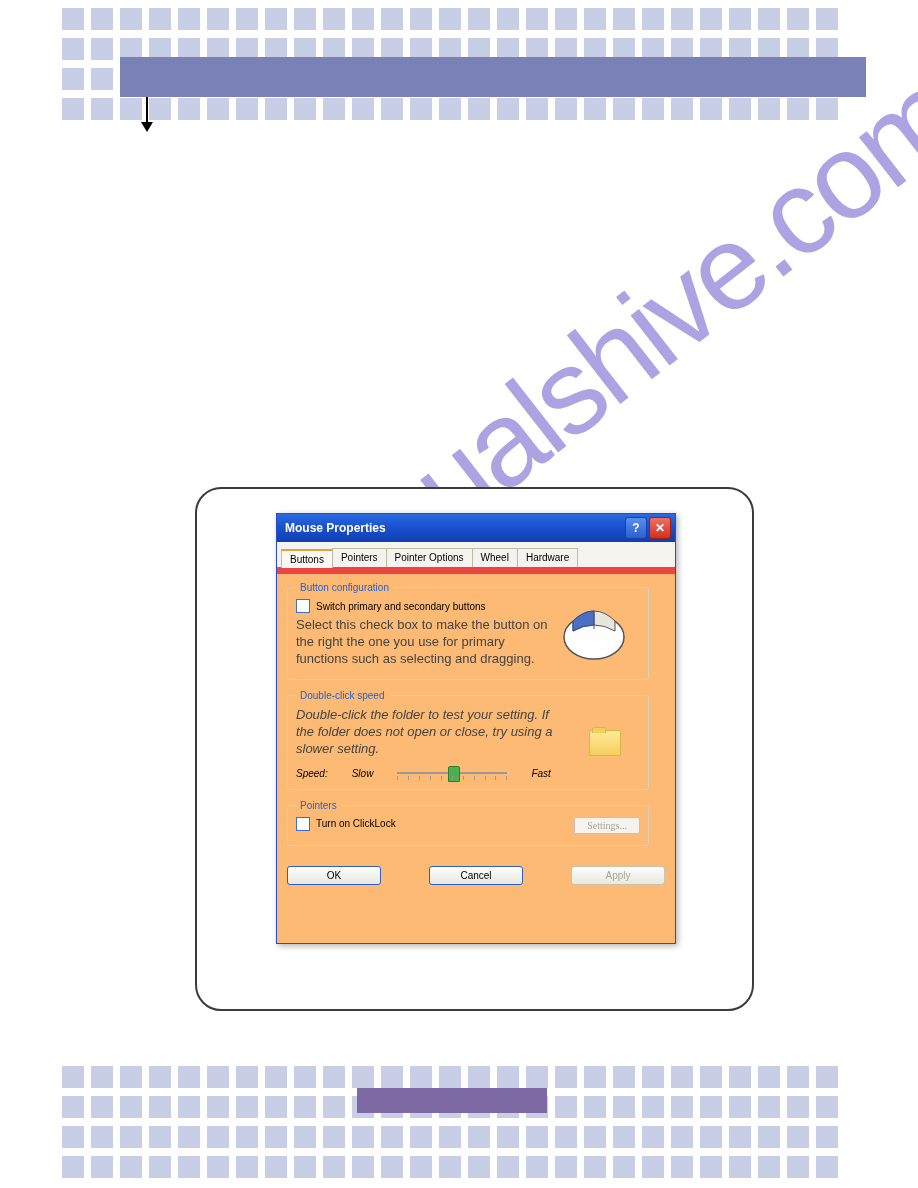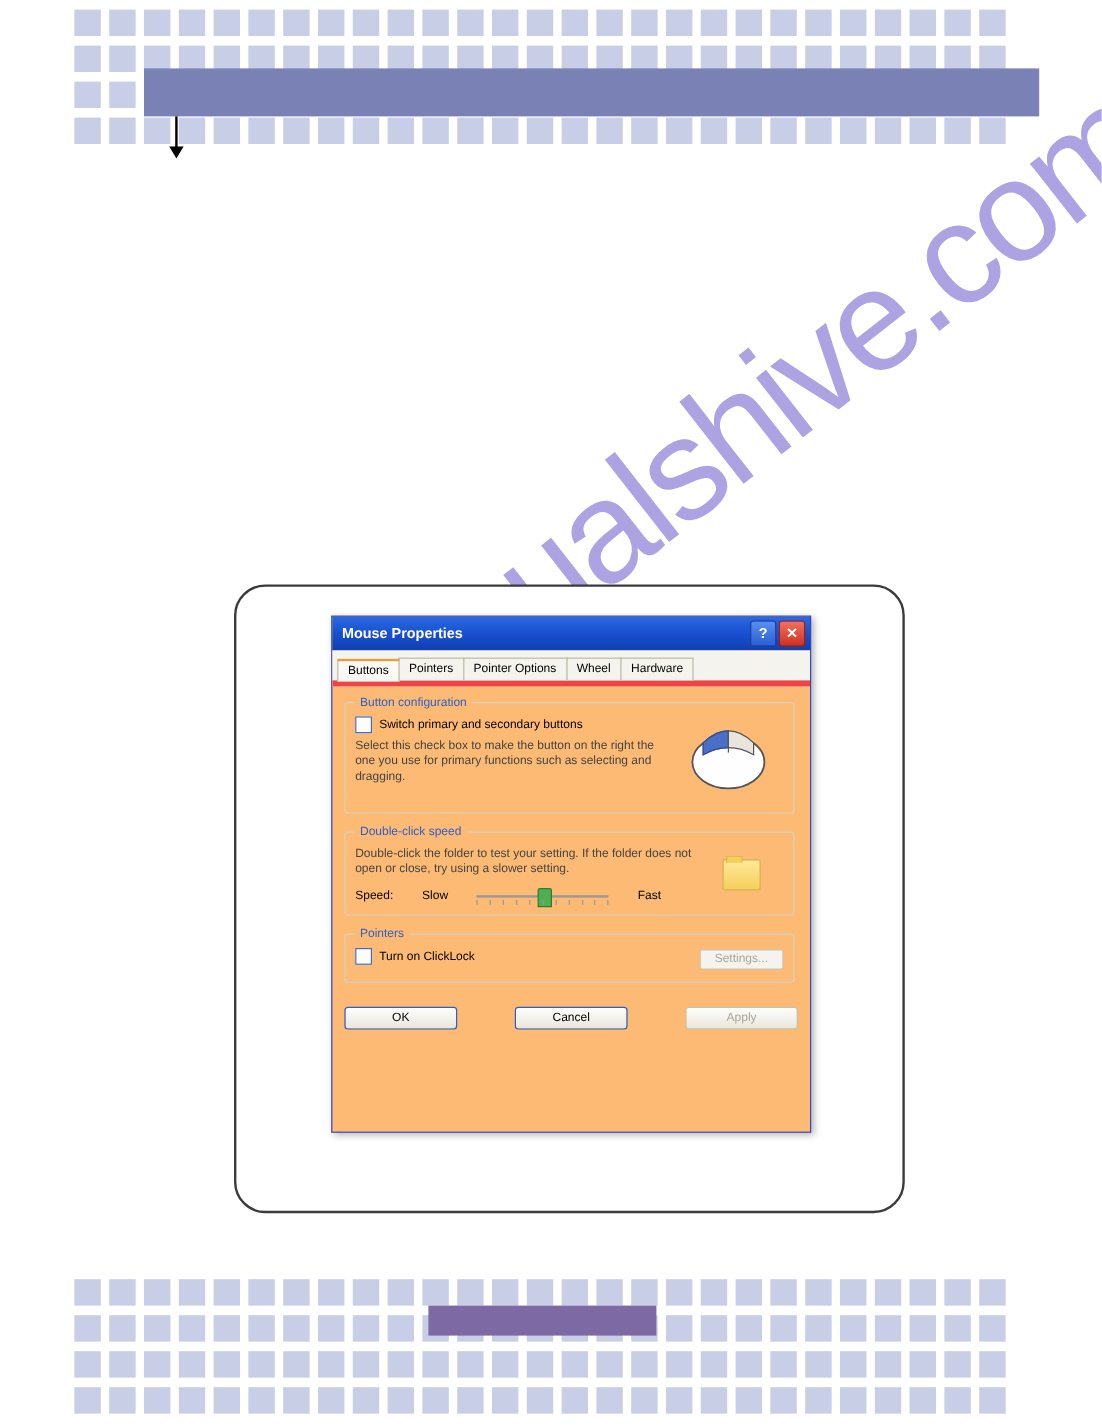--- a/index.html
+++ b/index.html
@@ -130,21 +130,21 @@
     font-size: 12px; font-weight: bold;
   }
   .tb-help { background: linear-gradient(#5a8ef0,#2a60d0); color:#fff; border:1px solid #1a40a0;}
   .tb-close { background: linear-gradient(#f07060,#d03020); color:#fff; border:1px solid #a02010;}
 
   
   .tabstrip {
     display: flex;
     padding: 6px 4px 0 4px;
     background: #f4f3ee;
-    border-bottom: 5px solid #ef4444;
+    border-bottom: 7px solid #ef4444;
     font-size: 10px;
   }
   .tab {
     padding: 3px 8px;
     border: 1px solid #bdbaa8;
     border-bottom: none;
     background: #f4f3ee;
     margin-right: -1px;
     position: relative;
     cursor: pointer;
@@ -156,57 +156,57 @@
     z-index: 2;
   }
 
   .dialog-body {
     padding: 8px 10px 4px 10px;
   }
 
   fieldset {
     border: 1px solid #d6d2bf;
     border-radius: 3px;
-    margin: 0 3px 10px 0;
+    margin: 0 16px 10px 0;
     padding: 6px 8px 10px 8px;
     font-size: 10px;
   }
   legend {
     color: #2a5fcc;
     padding: 0 4px;
     font-size: 10px;
   }
 
   .bc-row { display: flex; }
   .bc-left { flex: 1; }
   .bc-right { width: 92px; height: 70px; display:flex; align-items:center; justify-content:center;}
   .checkbox-row { display: flex; align-items: center; margin-bottom: 4px; }
   .checkbox-box {
     width: 12px; height: 12px; border: 1px solid #3a6fd0; background:#fff; margin-right: 6px;
     flex: 0 0 12px;
   }
-  .desc { color: #444; line-height: 1.3; font-size: 10px; }
-
-  .ds-row { display: flex; }
+  .desc { color: #444; line-height: 1.3; font-size: 13px; }
+
+  .ds-row { display: flex; font-style: italic; }
   .ds-left { flex: 1; }
   .ds-right { width: 70px; display:flex; align-items:center; justify-content:center;}
   .folder-icon { width: 30px; height: 24px; background: linear-gradient(#ffe99a,#f5cf5b); border:1px solid #d6b74a; border-radius:2px; position:relative;}
   .folder-icon::before{content:"";position:absolute;top:-4px;left:2px;width:12px;height:5px;background:#f5cf5b;border:1px solid #d6b74a;border-bottom:none;border-radius:2px 2px 0 0;}
 
   .slider-row { display:flex; align-items:center; margin-top:10px; font-size:10px; gap:24px;}
   .slider-track { flex:0 0 110px; height:2px; background:#999; position:relative;}
   .slider-thumb { position:absolute; left:46%; top:-6px; width:10px; height:14px; background:#4caf50; border:1px solid #2e7d32; border-radius:2px 2px 0 0;}
   .slider-ticks { position:absolute; left:0; right:0; top:4px; display:flex; justify-content:space-between;}
   .slider-ticks span{width:1px;height:4px;background:#999;}
 
   .cl-row { display:flex; align-items:center; }
   .cl-row .checkbox-row{flex:1;}
   .settings-btn{
     border:1px solid #c7c3b0; background:#f4f3ee; color:#a9a697;
-    padding:2px 12px; font-size:10px; border-radius:2px;
+    padding:2px 12px; font-size:10px; border-radius:2px;font-family:Liberation Serif, serif;
   }
 
   .dialog-footer {
     display:flex; justify-content:space-between; gap:8px;
     padding: 6px 10px 10px 10px;
   }
   .btn {
     min-width: 72px; padding: 3px 10px;
     border: 1px solid #2a5fcc; background: linear-gradient(#fdfdfc,#e9e7dd);
     border-radius: 3px; font-size: 10px; text-align:center; cursor:pointer;

